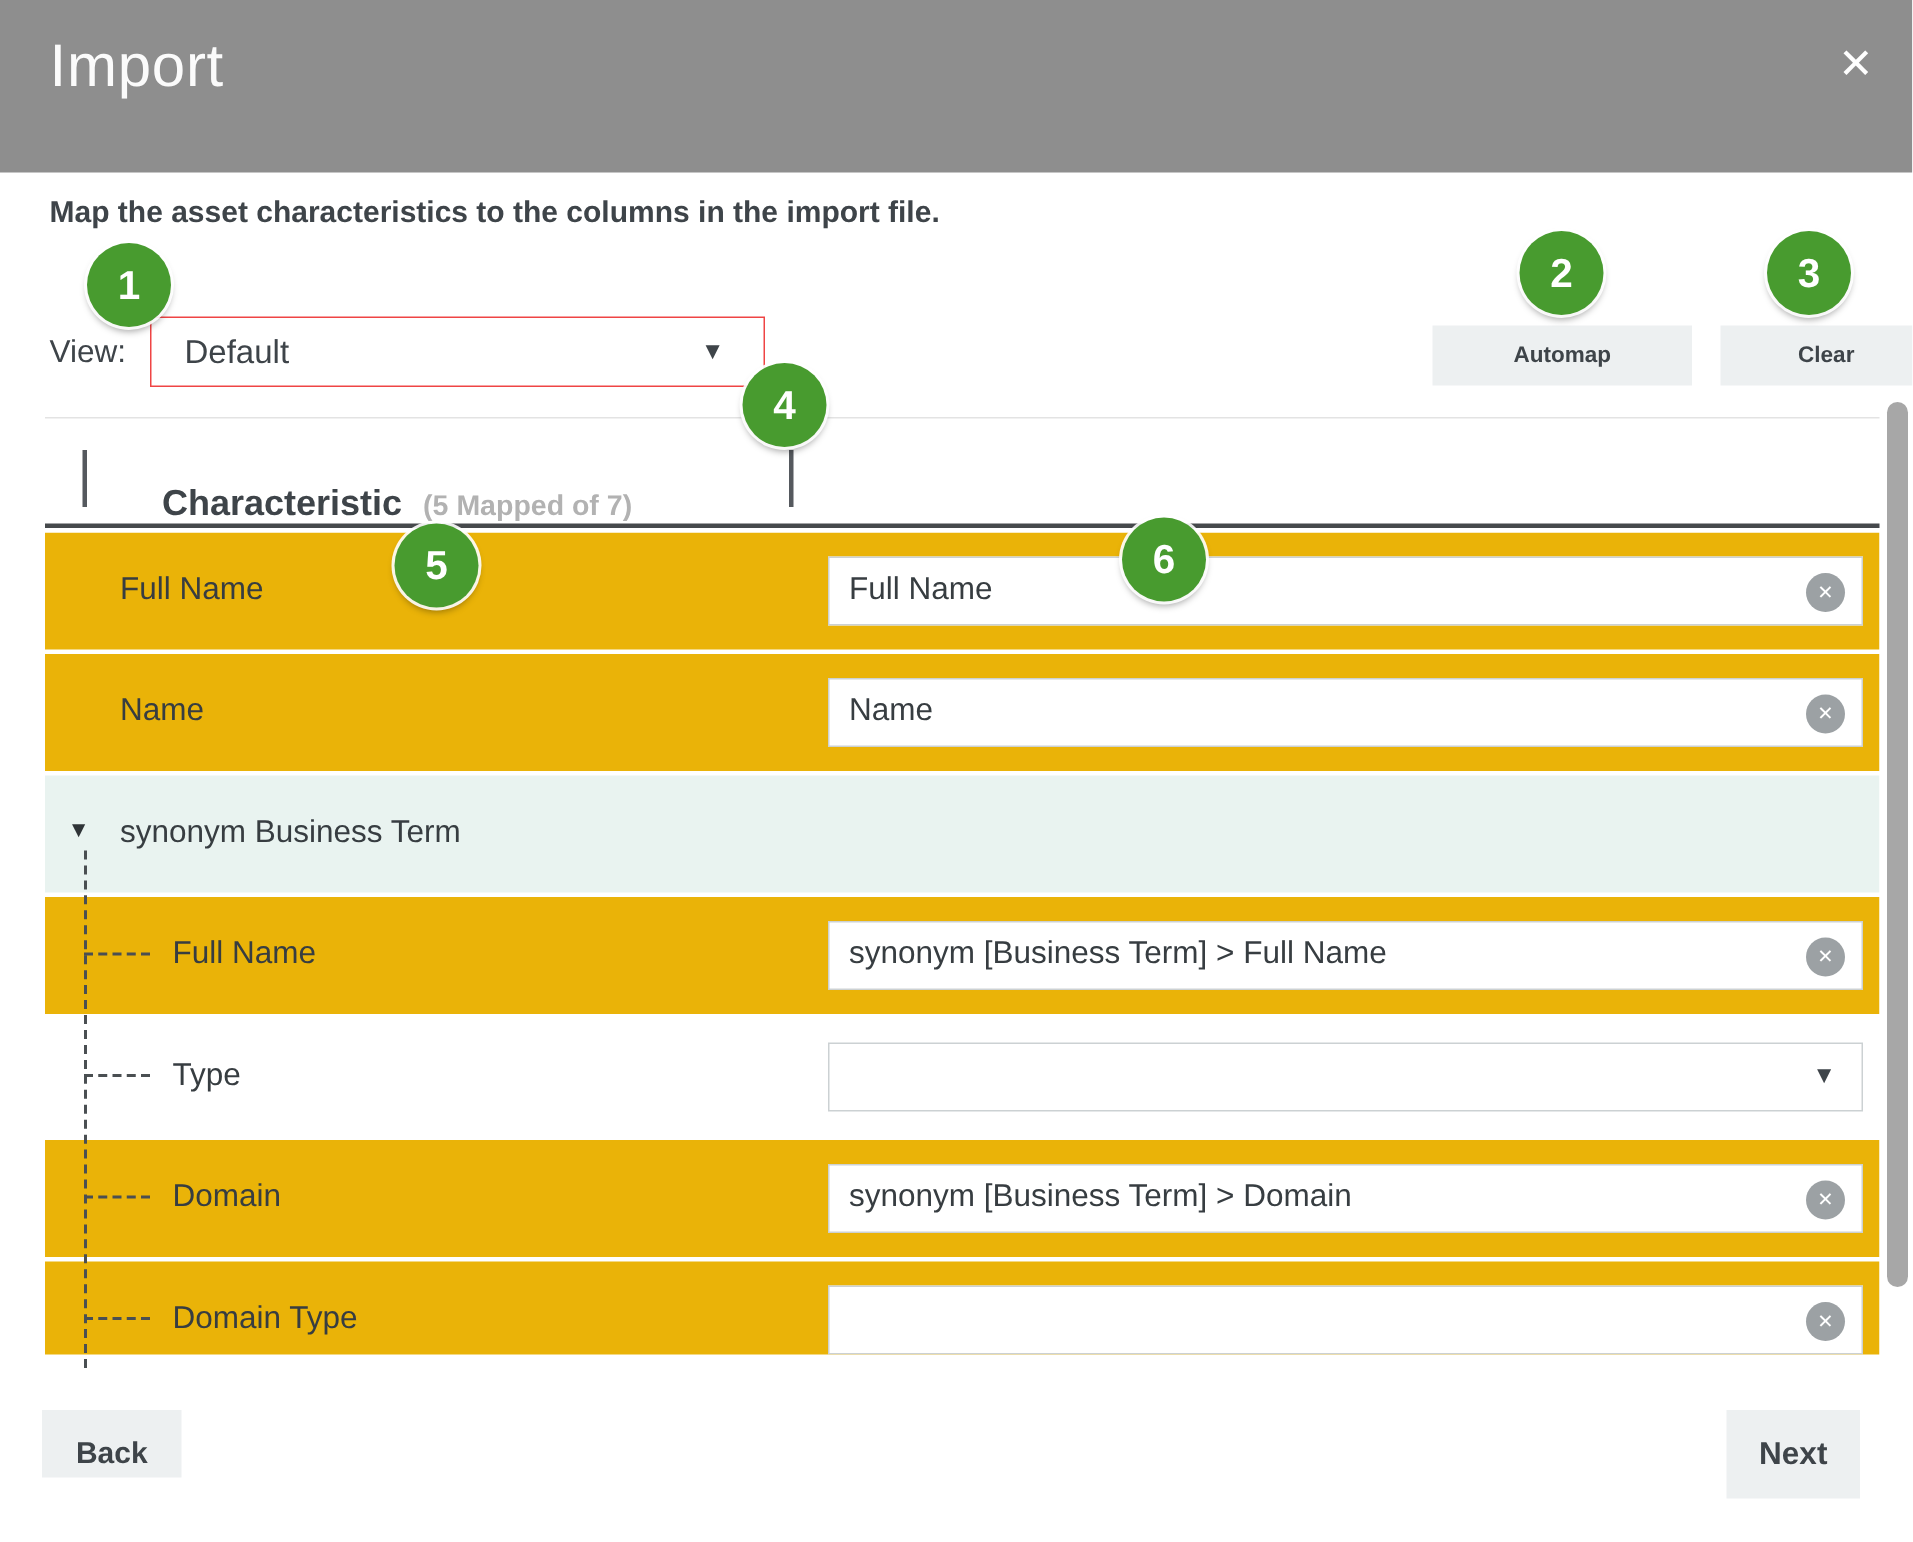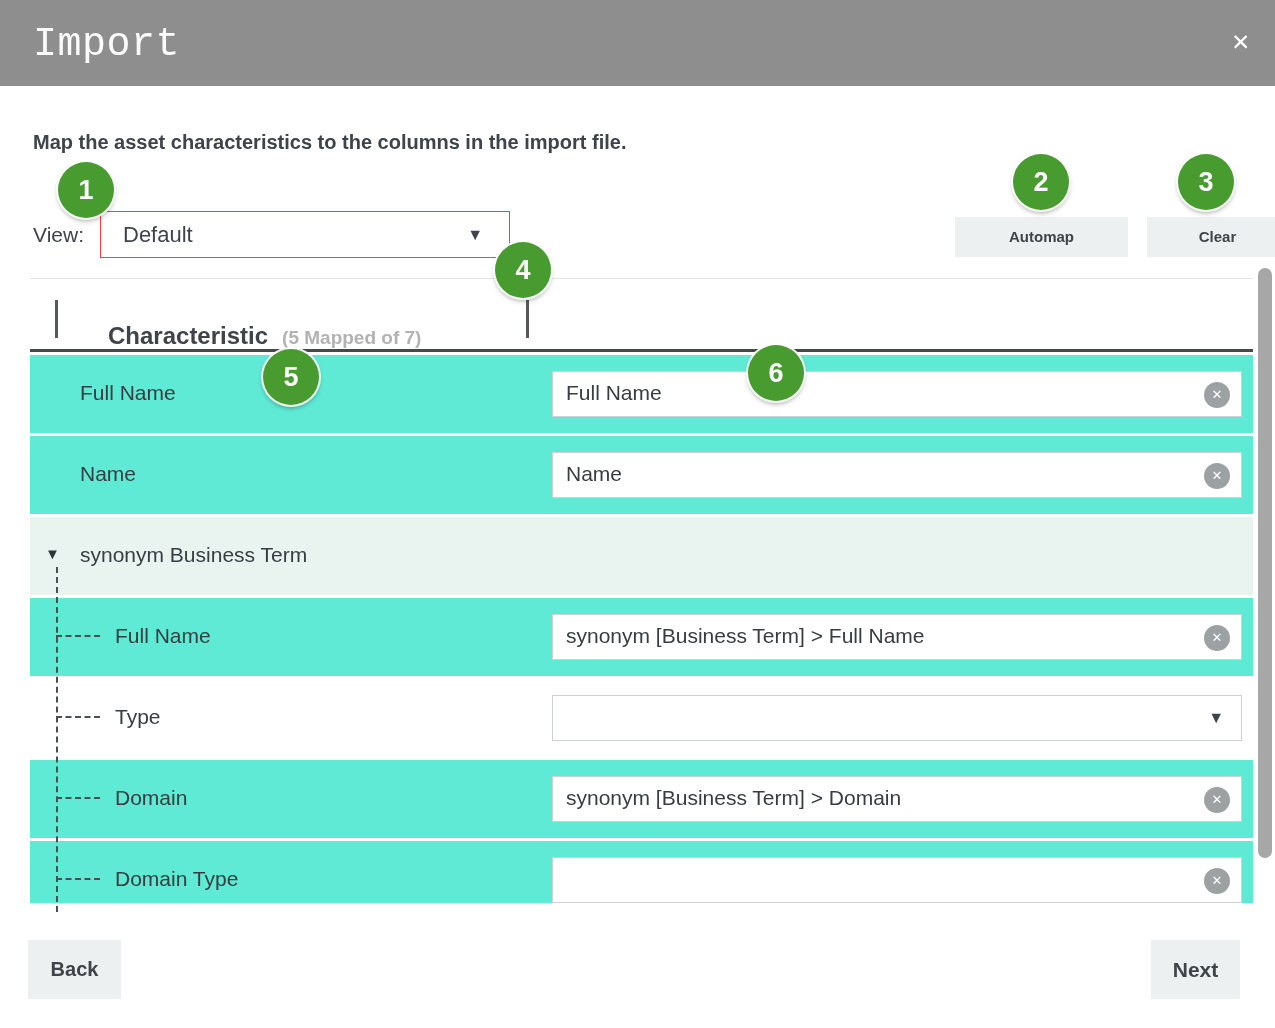--- a/index.html
+++ b/index.html
@@ -1,21 +1,21 @@
 <!DOCTYPE html>
 <html><head>
 <meta charset="utf-8">
 <style>
   * { margin:0; padding:0; box-sizing:border-box; }
   html,body { background:#fff; }
   body { font-family:"Liberation Sans","DejaVu Sans",sans-serif; color:#3e4449; }
   #page { position:relative; width:1275px; height:1028px; background:#fff; overflow:hidden; }
 
   
-  .titlebar { position:absolute; left:0; top:0; width:1275px; height:86px; background:#8e8e8e;font-family:Liberation Mono, monospace; }
+  .titlebar { position:absolute; left:0; top:0; width:1275px; height:115px; background:#8e8e8e; }
   .titlebar .title { position:absolute; left:33px; top:22px; font-size:40px; font-weight:300; color:#fbfbfb; letter-spacing:.5px; }
   .close-btn { position:absolute; right:26px; top:29px; font-size:28px; font-weight:bold; color:#fff; cursor:pointer; line-height:1; }
 
   
   .instruction { position:absolute; left:33px; top:131px; font-size:20px; font-weight:bold; color:#3e4449; }
 
   
   .callout { position:absolute; width:56px; height:56px; border-radius:50%; background:#489b2f;
              color:#fff; font-size:27px; font-weight:bold; text-align:center; line-height:56px;
              box-shadow:0 0 0 2px rgba(255,255,255,.9), 0 3px 5px rgba(0,0,0,.35); z-index:30; }
@@ -32,38 +32,38 @@
                  border:1px solid #ef4444; cursor:pointer;text-align:center; }
   .view-select .value { position:absolute; left:22px; top:10px; font-size:22px; color:#3e4449; }
   .caret { color:#3e4449; font-size:16px; line-height:1; }
   .view-select .caret { position:absolute; right:26px; top:15px; }
 
   
   .btn { position:absolute; background:#edf0f1; border:none; font-family:inherit;
          font-size:15px; font-weight:bold; color:#3e4449; cursor:pointer; text-align:center; }
   #automap-btn { left:955px; top:217px; width:173px; height:40px; line-height:40px; }
   #clear-btn   { left:1147px; top:217px; width:141px; height:40px; line-height:40px; }
-  #back-btn { left:28px;  top:940px; width:93px; height:59px; line-height:59px; font-size:20px; }
+  #back-btn { left:28px;  top:940px; width:93px; height:45px; line-height:59px; font-size:20px; }
   #next-btn { left:1151px; top:940px; width:89px; height:59px; line-height:59px; font-size:21px; }
 
   
   .divider { position:absolute; left:30px; top:278px; width:1223px; height:1px; background:#e3e3e3; }
   .tbl-header { position:absolute; left:30px; top:290px; width:1223px; height:62px;
                 border-bottom:3px solid #46494c; }
   .col-bar { position:absolute; top:10px; width:3px; height:38px; background:#55595e; }
   #bar-char { left:25px; } #bar-imp { left:496px; }
   .col-title { position:absolute; top:32px; font-size:24px; font-weight:bold; color:#3e4449; white-space:nowrap;margin-left:28px; }
   #title-char { left:50px; } #title-imp { left:520px; }
   .col-note { font-size:19px; font-weight:bold; margin-left:14px; }
   .note-gray { color:#b2b2b2; } .note-red { color:#f6402f; }
 
   
   .rows-clip { position:absolute; left:30px; top:355px; width:1223px; height:548px; overflow:hidden; }
   .row { position:relative; width:1223px; height:78px; margin-bottom:3px; }
-  .row.mapped { background:#5eead4; }
+  .row.mapped { background:#eab308; }
   .row.group  { background:#e9f3f0; }
   .row.unmapped { background:#ffffff; }
   .row-label { position:absolute; left:50px; top:26px; font-size:21px; color:#373d41; white-space:nowrap; }
   .row.child .row-label { left:85px; }
   .tri { position:absolute; left:15px; top:29px; font-size:15px; color:#2f3437; line-height:1; }
 
   .map-input { position:absolute; left:522px; top:16px; width:690px; height:46px; background:#fff;
                border:1px solid #ccd1d3; cursor:text; }
   .map-input .input-text { position:absolute; left:13px; top:9px; font-size:21px; color:#373d41; white-space:nowrap; }
   .clear-x { position:absolute; right:11px; top:10px; width:26px; height:26px; border-radius:50%;

